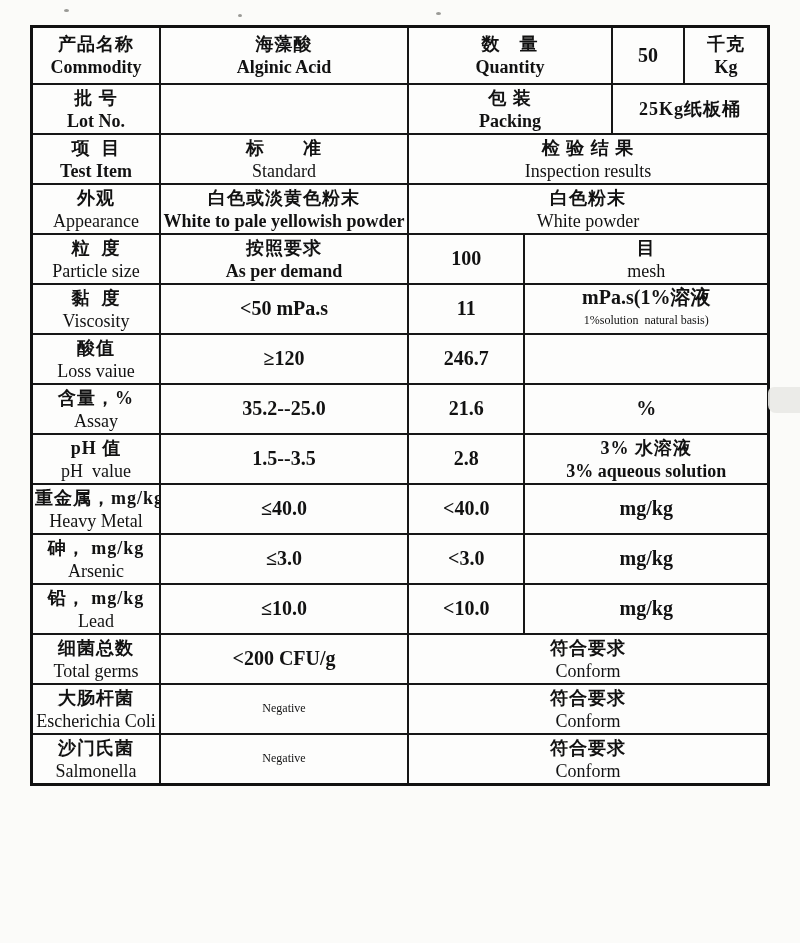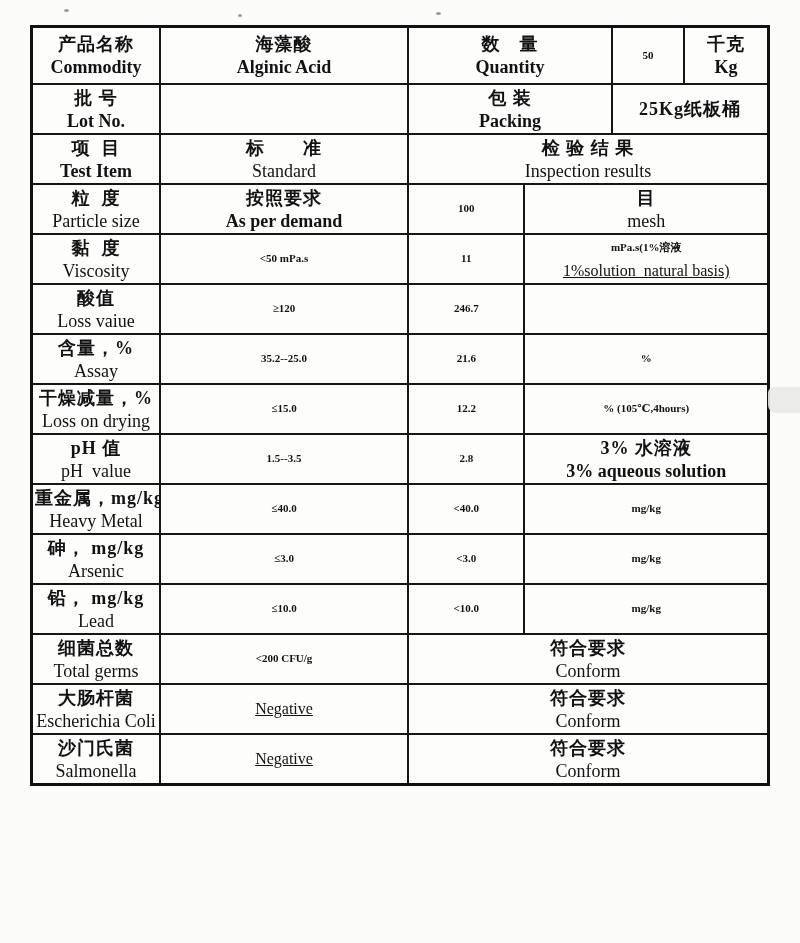--- a/index.html
+++ b/index.html
@@ -46,30 +46,29 @@
     letter-spacing: 1px;
     white-space: pre;
   }
   .en {
     font-size: 18px;
     line-height: 22px;
     white-space: pre;
   }
   .en-b { font-weight: bold; }
   .val {
-    font-size: 11px;
+    font-size: 20px;
     font-weight: bold;
     line-height: 23px;
     white-space: pre;
   }
   .val-n {
-    font-size: 16px;
+    font-size: 12px;
     line-height: 23px;
     white-space: pre;
-    text-decoration: underline;
   }
   .smudge {
     position: absolute;
     left: 768px;
     top: 387px;
     width: 32px;
     height: 26px;
     background: #e9e9e6;
     border-radius: 6px 0 0 8px;
     opacity: 0.9;
@@ -146,20 +145,34 @@
       <td>
         <div class="zh">标　　准</div>
         <div class="en">Standard</div>
       </td>
       <td colspan="4">
         <div class="zh">检 验 结 果</div>
         <div class="en">Inspection results</div>
       </td>
     </tr>
 
+    <tr class="r">
+      <td>
+        <div class="zh">外观</div>
+        <div class="en">Appearance</div>
+      </td>
+      <td>
+        <div class="zh">白色或淡黄色粉末</div>
+        <div class="en en-b">White to pale yellowish powder</div>
+      </td>
+      <td colspan="4">
+        <div class="zh">白色粉末</div>
+        <div class="en">White powder</div>
+      </td>
+    </tr>
 
     <tr class="r">
       <td>
         <div class="zh">粒  度</div>
         <div class="en">Particle size</div>
       </td>
       <td>
         <div class="zh">按照要求</div>
         <div class="en en-b">As per demand</div>
       </td>
@@ -215,35 +228,20 @@
       </td>
       <td>
         <div class="val">21.6</div>
       </td>
       <td colspan="3">
         <div class="val">%</div>
       </td>
     </tr>
 
 
-    <tr class="r">
-      <td>
-        <div class="zh">干燥减量，%</div>
-        <div class="en">Loss on drying</div>
-      </td>
-      <td>
-        <div class="val">≤15.0</div>
-      </td>
-      <td>
-        <div class="val">12.2</div>
-      </td>
-      <td colspan="3">
-        <div class="val">% (105℃,4hours)</div>
-      </td>
-    </tr>
 
     <tr class="r">
       <td>
         <div class="zh">pH 值</div>
         <div class="en">pH  value</div>
       </td>
       <td>
         <div class="val">1.5--3.5</div>
       </td>
       <td>

